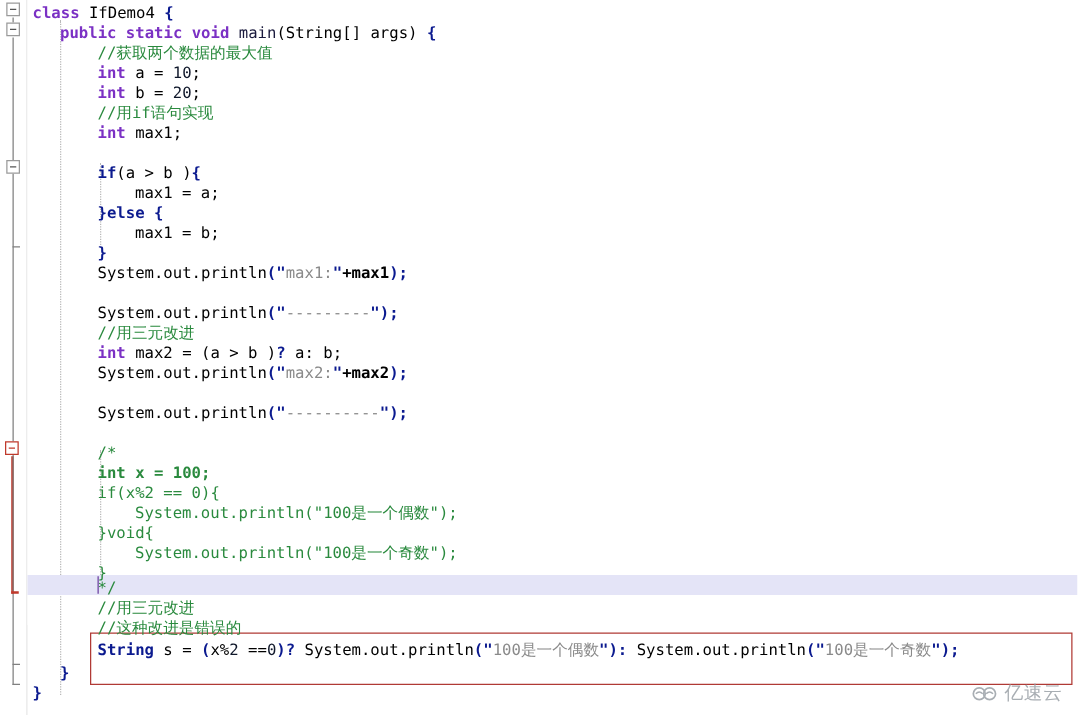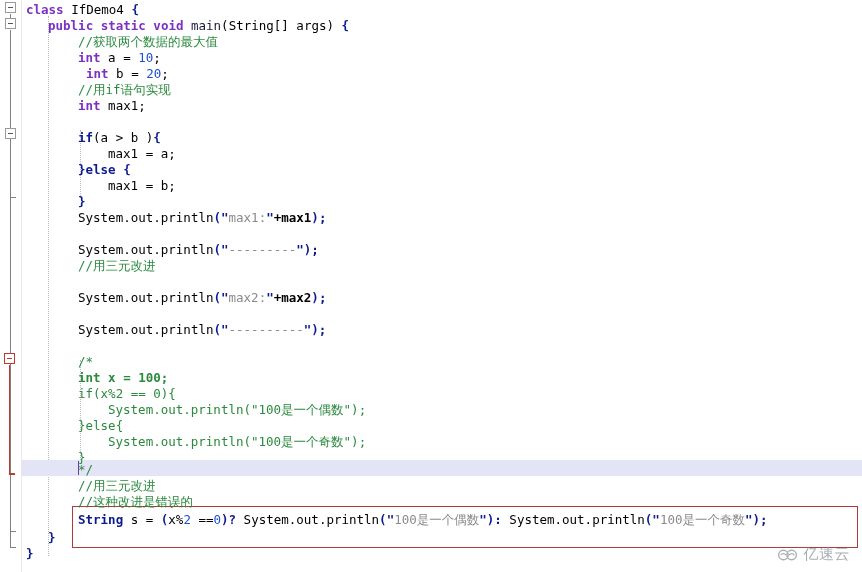--- a/index.html
+++ b/index.html
@@ -126,21 +126,21 @@
     font-family: "DejaVu Sans Mono", "Liberation Mono", monospace;
     font-size: 12.5px;
     letter-spacing: 0px;
   }
 
   
   .kw   { color: #7b31c4; font-weight: bold; }        
   .kwb  { color: #0b1a8f; font-weight: bold; }        
   .plain{ color: #000000; }
   .id   { color: #1a1a3d; }
-  .num  { color: #1d4ed8; text-align: center; }
+  .num  { color: #0f172a; text-align: center; }
   .str  { color: #8a8a8a; }
   .punct{ color: #0b1a8f; font-weight: bold; }
   .cmt  { color: #2a8a3e; }
 
   
   .cjk { font-family: "DejaVu Sans", "Liberation Sans", sans-serif; }
 
   
   .watermark {
     position: absolute;
@@ -198,21 +198,21 @@
     <div class="error-box" style="left:50px; top:506px; width:786px; height:42px;"></div>
 
     <div class="line" style="top:2px; left:4px;"><span class="kw">class</span><span class="plain"> IfDemo4 </span><span class="punct">{</span></div>
 
     <div class="line cmt" style="top:34px; left:56px;"><span>//</span><span class="cjk">获取两个数据的最大值</span></div>
 
     <div class="line" style="top:18px; left:26px;"><span class="kw">public static void </span><span class="id">main</span><span class="plain">(String[] args) </span><span class="punct">{</span></div>
 
     <div class="line" style="top:50px; left:56px;"><span class="kw">int</span><span class="plain"> a = </span><span class="num">10</span><span class="plain">;</span></div>
 
-    <div class="line" style="top:66px; left:56px;margin-left:8px;"><span class="kw">int</span><span class="plain"> b = </span><span class="num">20</span><span class="plain">;</span></div>
+    <div class="line" style="top:66px; left:56px;"><span class="kw">int</span><span class="plain"> b = </span><span class="num">20</span><span class="plain">;</span></div>
 
     <div class="line cmt" style="top:82px; left:56px;"><span>//</span><span class="cjk">用</span><span>if</span><span class="cjk">语句实现</span></div>
 
     <div class="line" style="top:98px; left:56px;"><span class="kw">int</span><span class="plain"> max1;</span></div>
 
     <div class="line" style="top:130px; left:56px;"><span class="kwb">if</span><span class="plain">(a &gt; b )</span><span class="punct">{</span></div>
 
     <div class="line plain" style="top:146px; left:86px;"><span>max1 = a;</span></div>
 
     <div class="line" style="top:162px; left:56px;"><span class="punct">}</span><span class="kwb">else</span><span class="plain"> </span><span class="punct">{</span></div>
@@ -220,35 +220,36 @@
     <div class="line plain" style="top:178px; left:86px;"><span>max1 = b;</span></div>
 
     <div class="line" style="top:194px; left:56px;"><span class="punct">}</span></div>
 
     <div class="line" style="top:210px; left:56px;"><span class="plain">System.out.println</span><span class="punct">(</span><span class="punct">"</span><span class="str">max1:</span><span class="punct">"</span><span class="plain"><b>+max1</b></span><span class="punct">)</span><span class="punct">;</span></div>
 
     <div class="line" style="top:242px; left:56px;"><span class="plain">System.out.println</span><span class="punct">(</span><span class="punct">"</span><span class="str">---------</span><span class="punct">"</span><span class="punct">)</span><span class="punct">;</span></div>
 
     <div class="line cmt" style="top:258px; left:56px;"><span>//</span><span class="cjk">用三元改进</span></div>
 
+    <div class="line" style="top:274px; left:56px;"><span class="kw">int</span><span class="plain"> max2 = (a &gt; b )</span><span class="punct">?</span><span class="plain"> a: b;</span></div>
 
     <div class="line" style="top:290px; left:56px;"><span class="plain">System.out.println</span><span class="punct">(</span><span class="punct">"</span><span class="str">max2:</span><span class="punct">"</span><span class="plain"><b>+max2</b></span><span class="punct">)</span><span class="punct">;</span></div>
 
     <div class="line" style="top:322px; left:56px;"><span class="plain">System.out.println</span><span class="punct">(</span><span class="punct">"</span><span class="str">----------</span><span class="punct">"</span><span class="punct">)</span><span class="punct">;</span></div>
 
 
     <div class="line cmt" style="top:354px; left:56px;"><span>/*</span></div>
 
     <div class="line cmt" style="top:370px; left:56px;font-weight:bold;"><span>int x = 100;</span></div>
 
     <div class="line cmt" style="top:386px; left:56px;"><span>if(x%2 == 0){</span></div>
 
     <div class="line cmt" style="top:402px; left:86px;"><span>System.out.println("100</span><span class="cjk">是一个偶数</span><span>");</span></div>
 
-    <div class="line cmt" style="top:418px; left:56px;"><span>}else{</span></div>
+    <div class="line cmt" style="top:418px; left:56px;"><span>}void{</span></div>
 
     <div class="line cmt" style="top:434px; left:86px;"><span>System.out.println("100</span><span class="cjk">是一个奇数</span><span>");</span></div>
 
     <div class="line cmt" style="top:450px; left:56px;"><span>}</span></div>
 
     <div class="line cmt" style="top:462px; left:56px;"><span>*/</span></div>
 
     <div class="line cmt" style="top:478px; left:56px;"><span>//</span><span class="cjk">用三元改进</span></div>
 
     <div class="line cmt" style="top:494px; left:56px;"><span>//</span><span class="cjk">这种改进是错误的</span></div>

